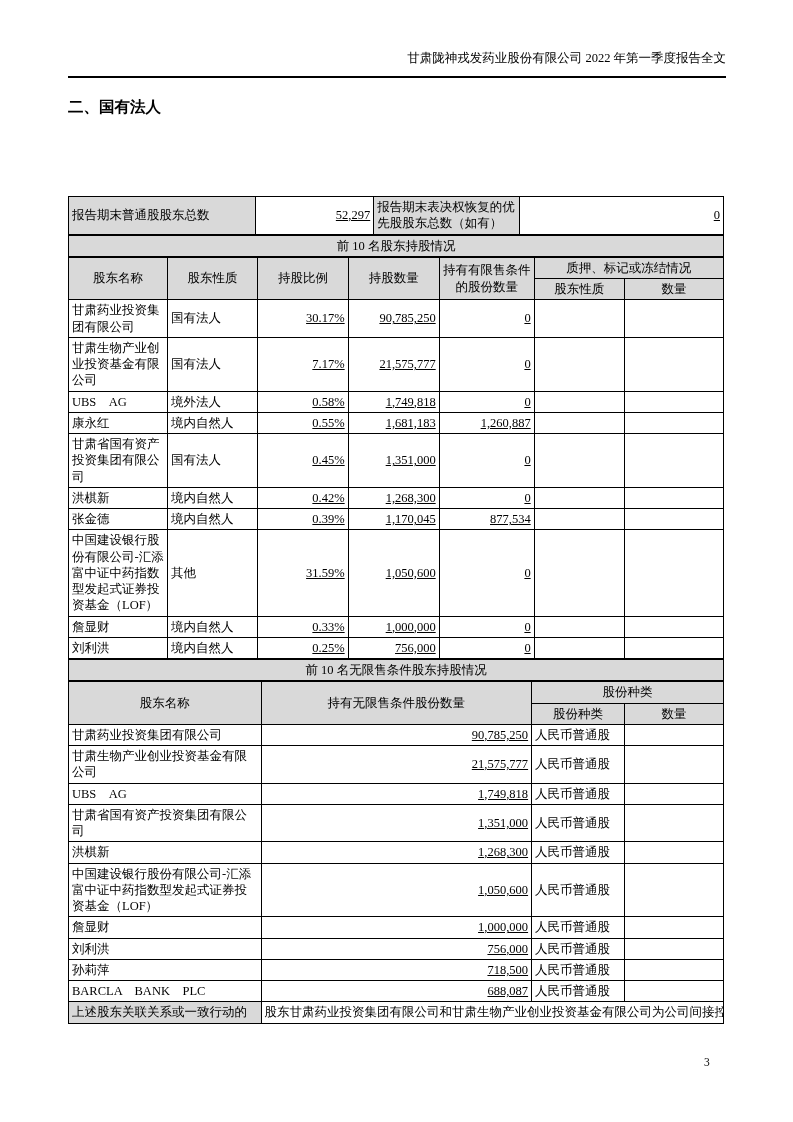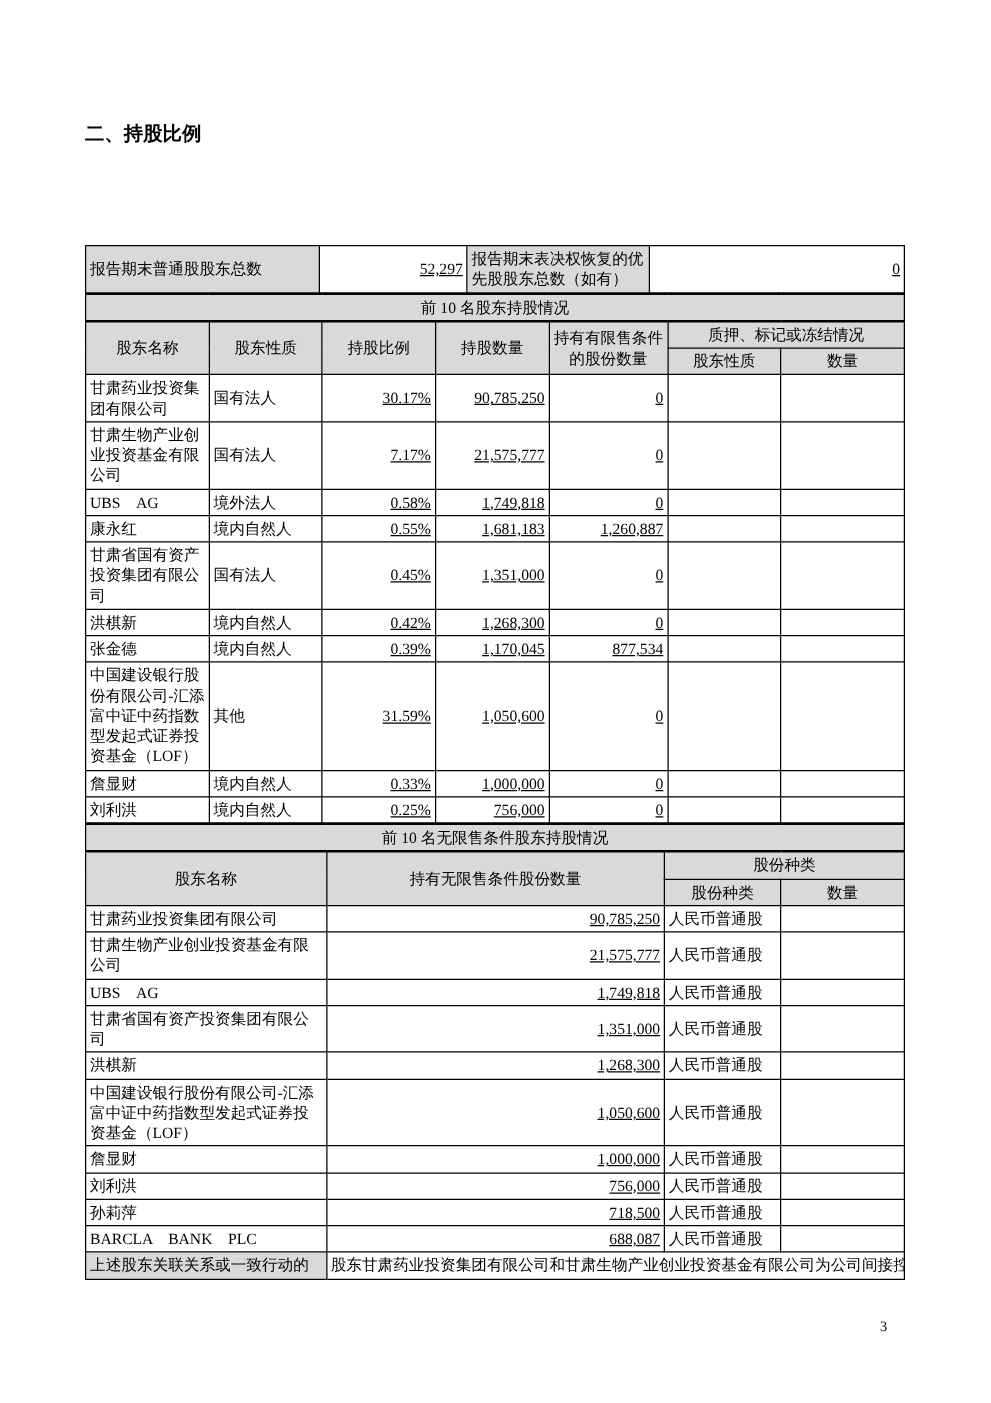--- a/index.html
+++ b/index.html
@@ -69,22 +69,23 @@
     position: absolute;
     top: 1056px; left: 704px;
     font-size: 11.5px;
   }
 </style>
 </head>
 <body>
 
 <div class="page">
 
-
-  <div class="sec-title">二、持股比例</div>
+  <div class="doc-header">甘肃陇神戎发药业股份有限公司 2022 年第一季度报告全文</div>
+
+  <div class="sec-title">二、国有法人</div>
 
 
 
   <div class="tables-wrap">
 
     <table>
       <colgroup>
           <col style="width:28.6%">
           <col style="width:18%">
           <col style="width:22.2%">

